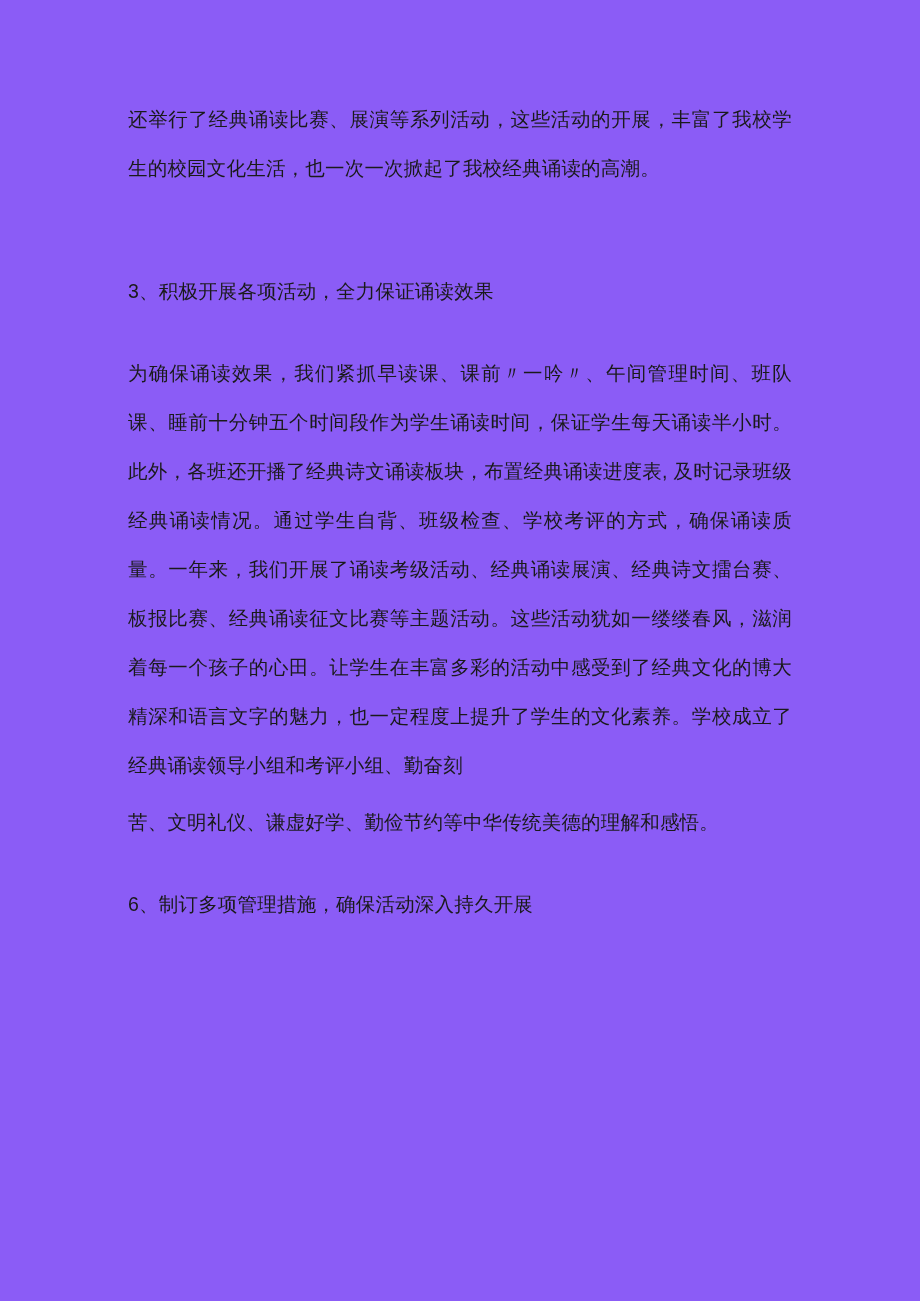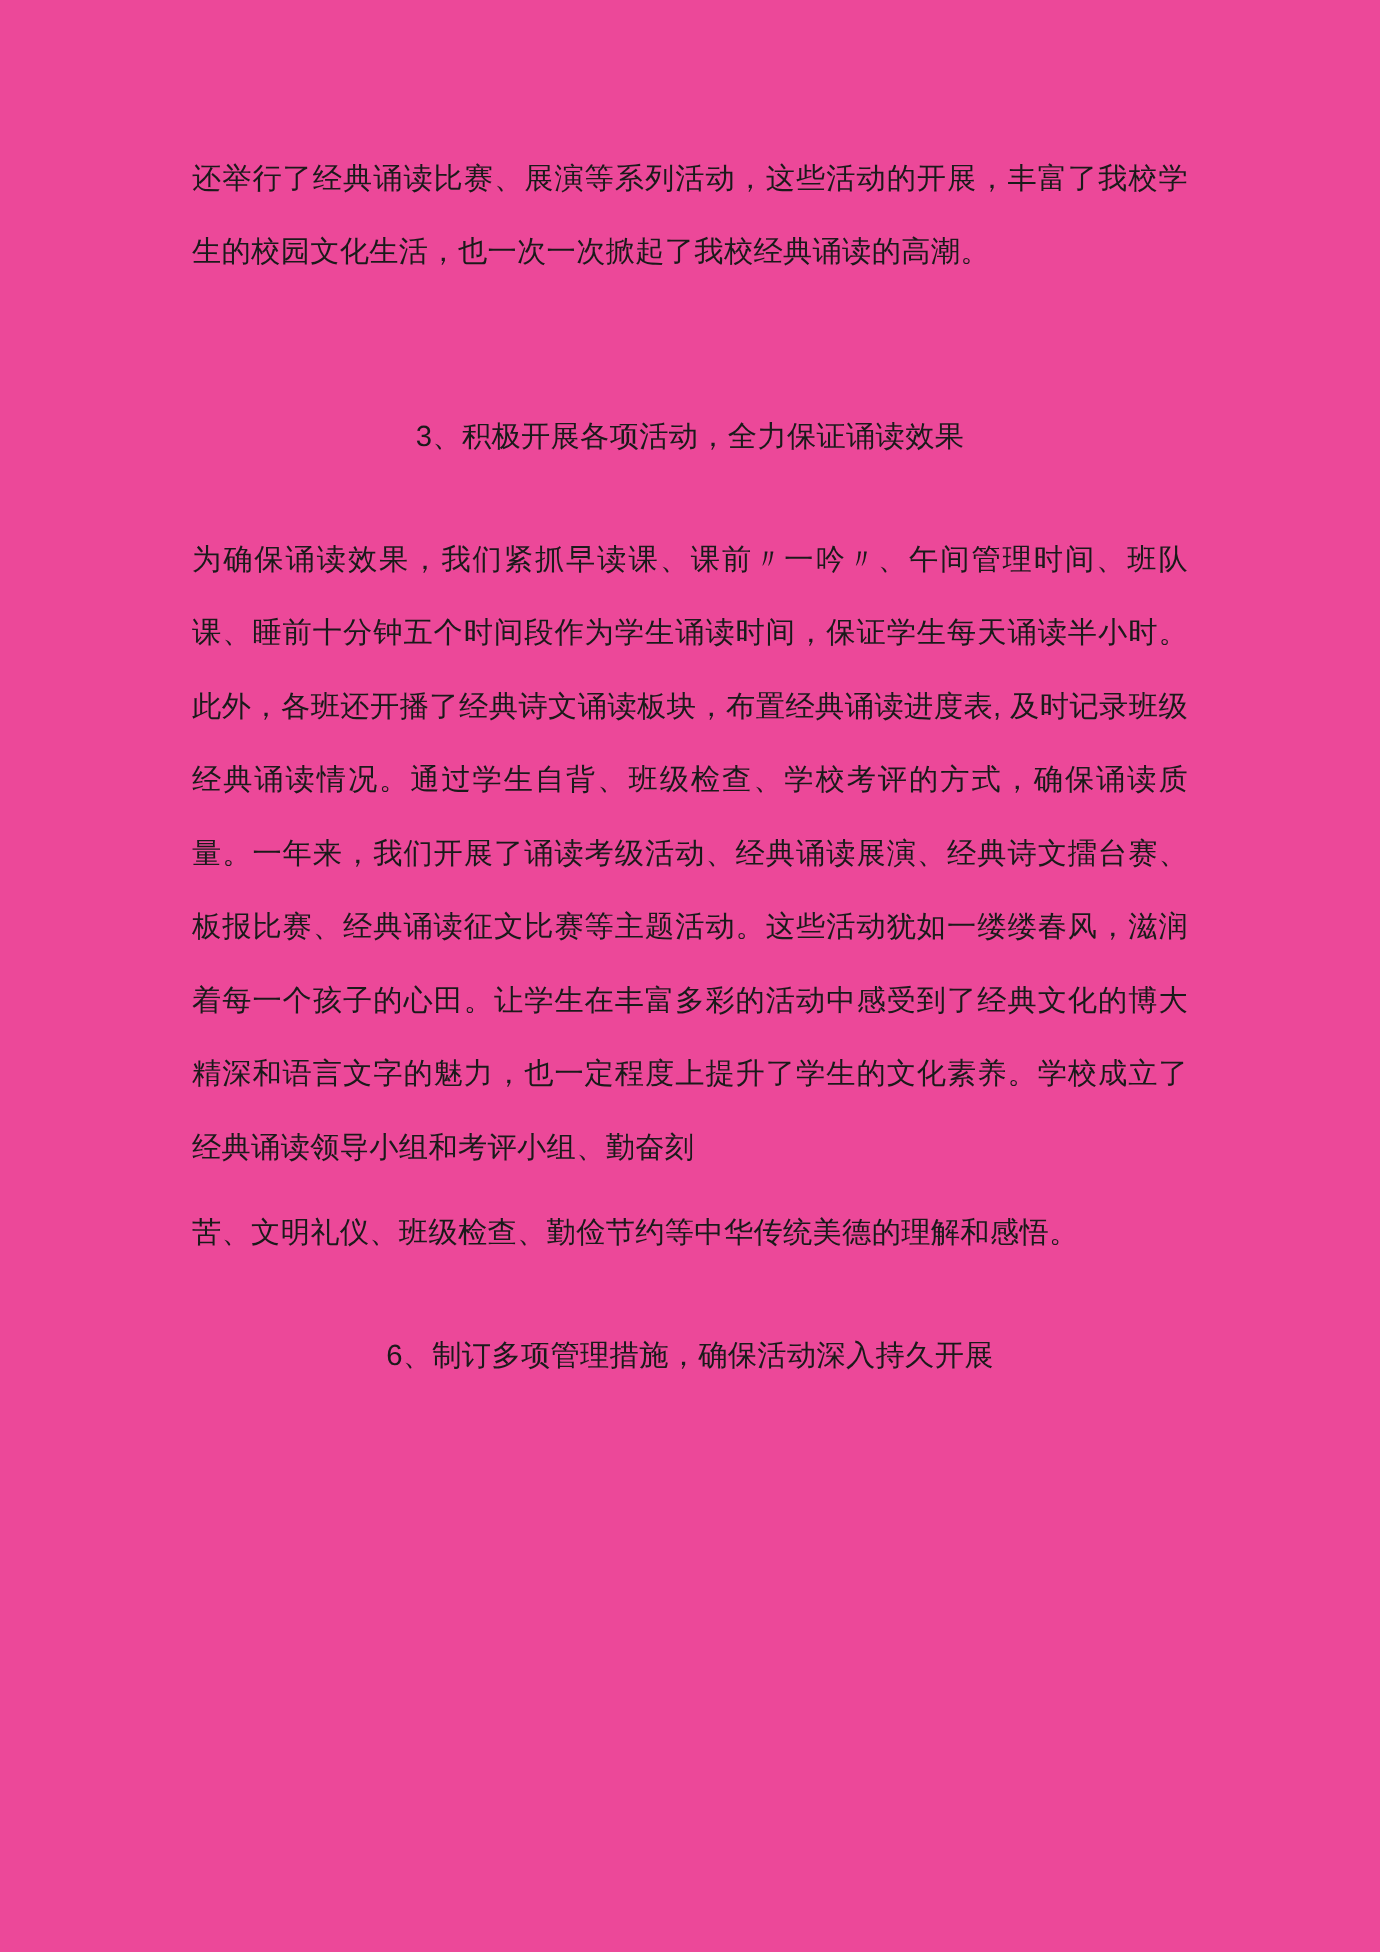--- a/index.html
+++ b/index.html
@@ -12,21 +12,21 @@
     height: 1301px;
     font-family: "Liberation Sans", "DejaVu Sans", sans-serif;
     color: #000000;
     -webkit-font-smoothing: antialiased;
   }
   .page {
     box-sizing: border-box;
     width: 920px;
     height: 1301px;
     padding: 95px 128px 0 128px;
-    background: #ec4899;
+    background: #8b5cf6;
     position: relative;
     overflow: hidden;
   }
   .doc-body {
     width: 664px;
   }
   p.para {
     margin: 0;
     font-size: 19.5px;
     line-height: 49px;
@@ -42,21 +42,20 @@
   .spacer-lg { height: 37px; }
   .spacer-md { height: 33px; }
   .spacer-sm { height: 8px; }
   .heading {
     margin: 0;
     font-size: 19.5px;
     line-height: 49px;
     color: #1a1a1a;
     font-weight: 400;
     letter-spacing: 0.2px;
-    text-align: center;
   }
 </style>
 </head>
 <body>
 
 <div class="page">
   <div class="doc-body">
 
     <p class="para">还举行了经典诵读比赛、展演等系列活动，这些活动的开展，丰富了我校学生的校园文化生活，也一次一次掀起了我校经典诵读的高潮。</p>
 
@@ -66,21 +65,21 @@
     <div class="spacer-lg"></div>
 
     <p class="heading">3、积极开展各项活动，全力保证诵读效果</p>
 
     <div class="spacer-md"></div>
 
     <p class="para">为确保诵读效果，我们紧抓早读课、课前〃一吟〃、午间管理时间、班队课、睡前十分钟五个时间段作为学生诵读时间，保证学生每天诵读半小时。此外，各班还开播了经典诗文诵读板块，布置经典诵读进度表, 及时记录班级经典诵读情况。通过学生自背、班级检查、学校考评的方式，确保诵读质量。一年来，我们开展了诵读考级活动、经典诵读展演、经典诗文擂台赛、板报比赛、经典诵读征文比赛等主题活动。这些活动犹如一缕缕春风，滋润着每一个孩子的心田。让学生在丰富多彩的活动中感受到了经典文化的博大精深和语言文字的魅力，也一定程度上提升了学生的文化素养。学校成立了经典诵读领导小组和考评小组、勤奋刻</p>
 
     <div class="spacer-sm"></div>
 
-    <p class="para tight">苦、文明礼仪、班级检查、勤俭节约等中华传统美德的理解和感悟。</p>
+    <p class="para tight">苦、文明礼仪、谦虚好学、勤俭节约等中华传统美德的理解和感悟。</p>
 
     <div class="spacer-md"></div>
 
     <p class="heading">6、制订多项管理措施，确保活动深入持久开展</p>
 
     <div class="spacer-md"></div>
 
 
   </div>
 </div>

